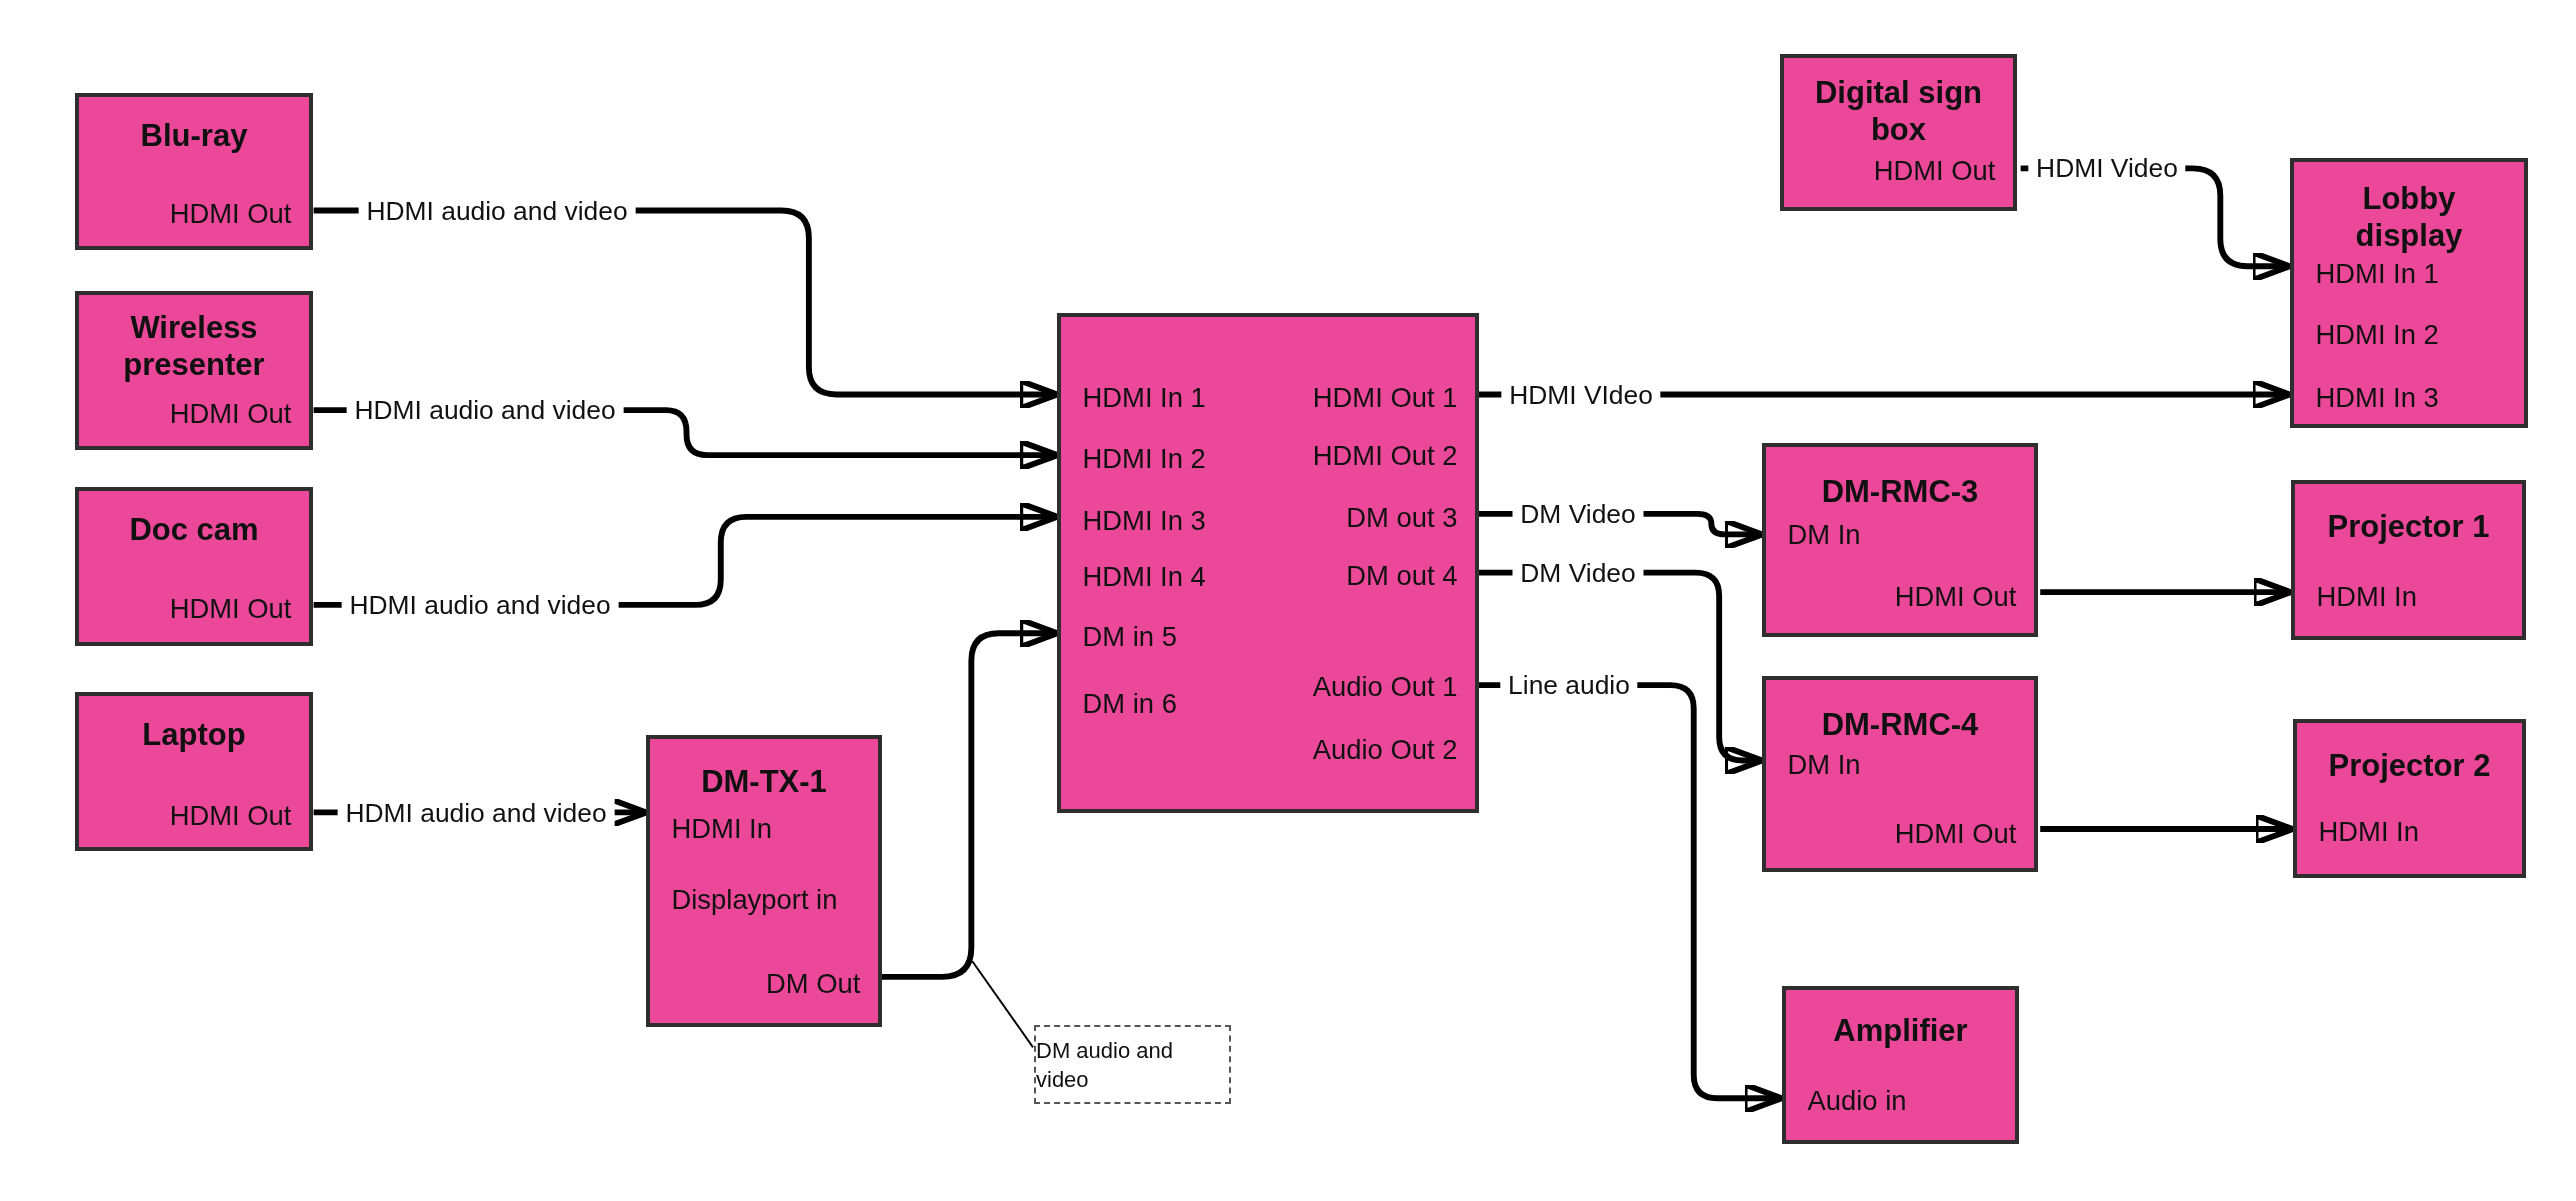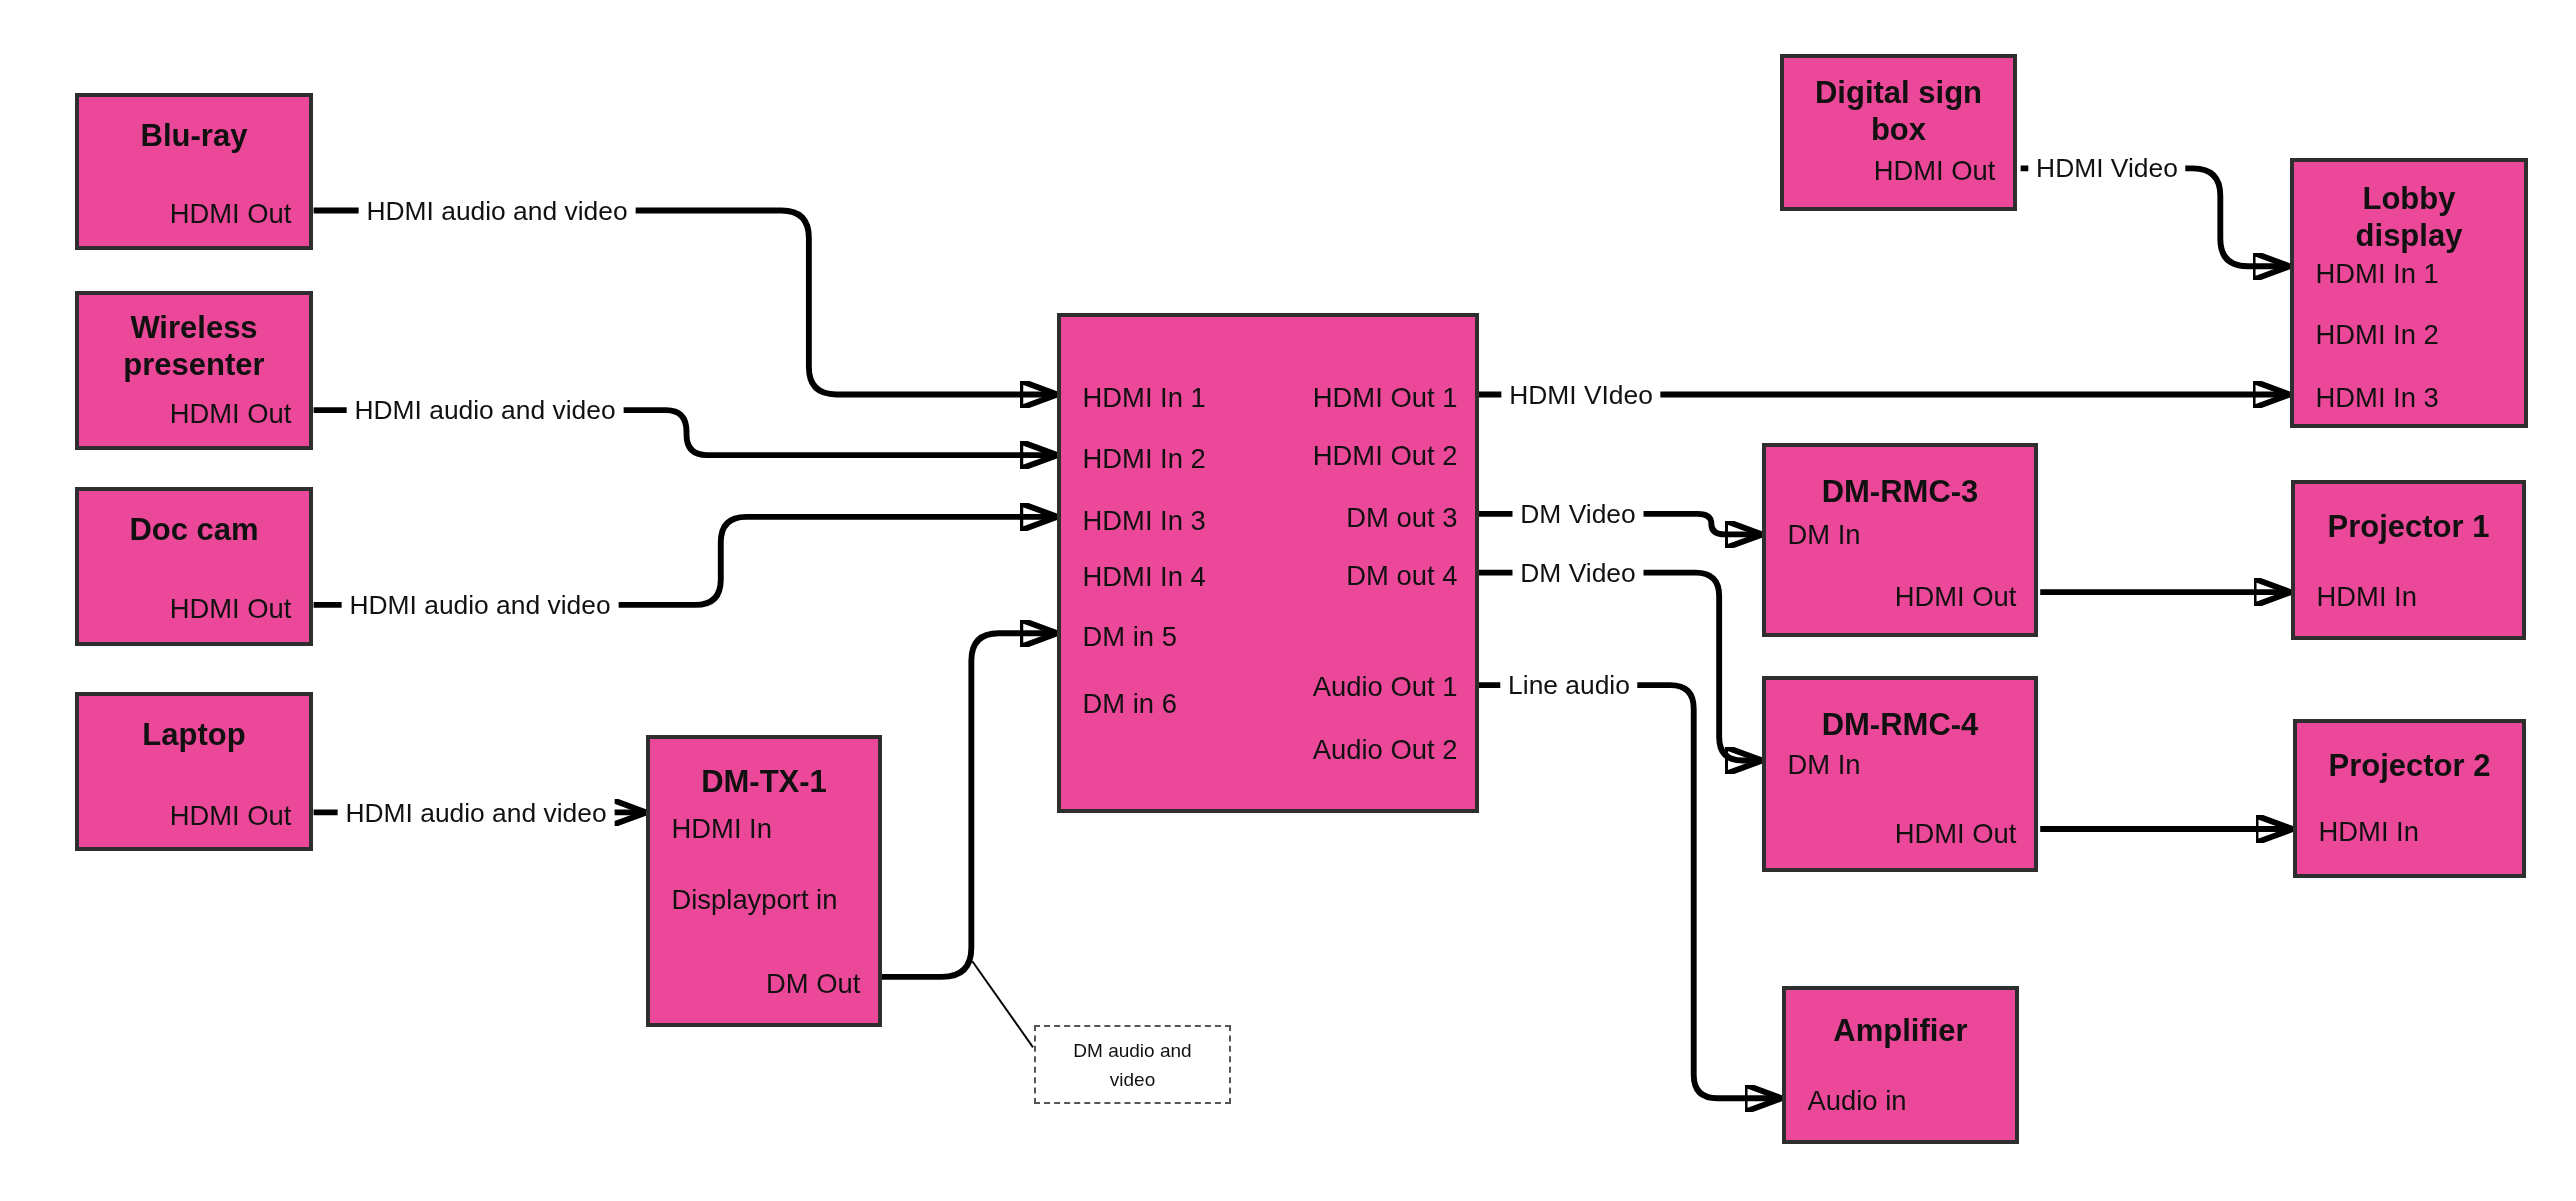--- a/index.html
+++ b/index.html
@@ -46,22 +46,22 @@
     font-size: 26.4px;
     line-height: 29px;
     padding: 0 7.8px;
     white-space: nowrap;
   }
   .note {
     position: absolute;
     border: 2px dashed #555555;
     background: #ffffff;
     box-sizing: border-box;
-    text-align: center;
-    font-size: 19px;
+    text-align: left;
+    font-size: 22px;
     line-height: 29px;
     padding-top: 8.8px;
   }
 </style>
 </head>
 <body>
 
 <div id="canvas">
 
   <svg id="wires" viewBox="0 0 2631 1227" xmlns="http://www.w3.org/2000/svg">

